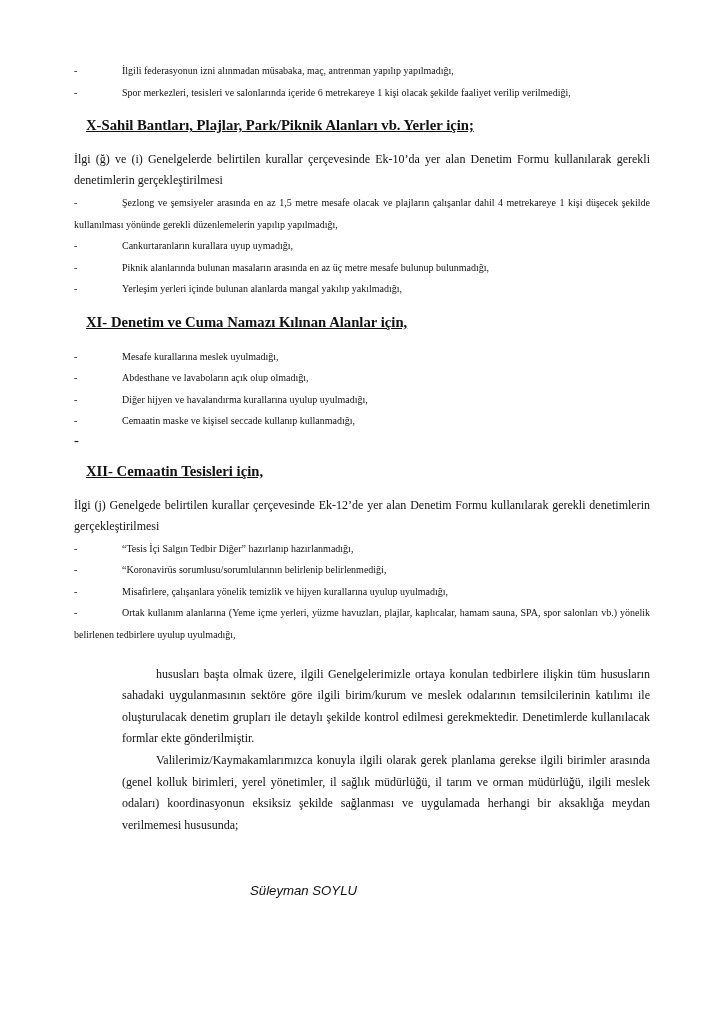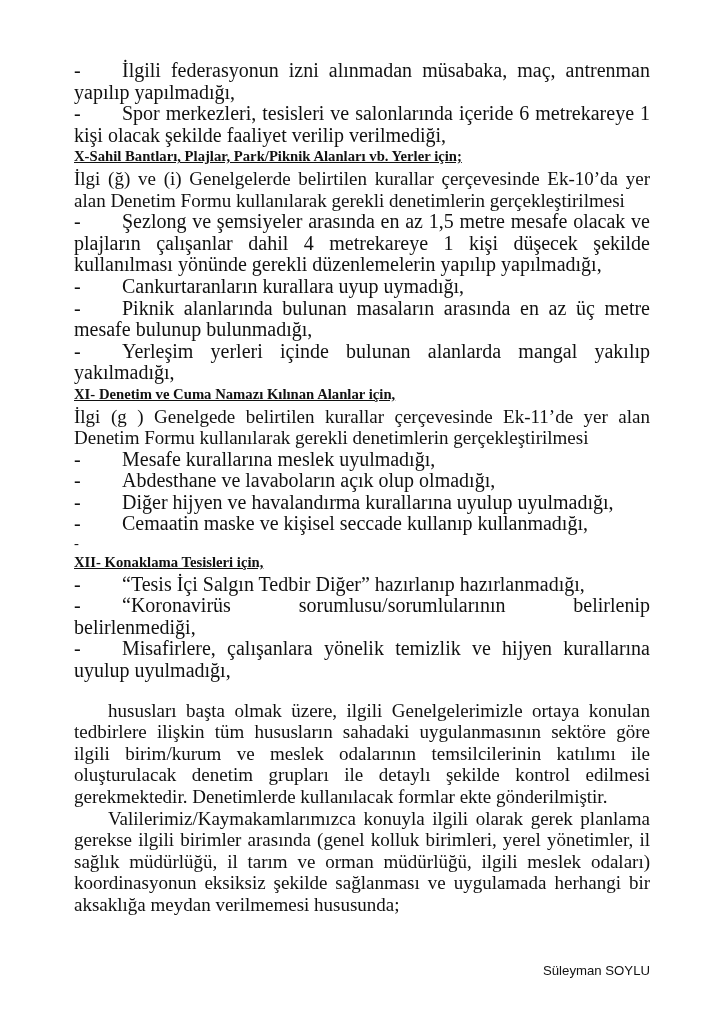--- a/index.html
+++ b/index.html
@@ -17,97 +17,100 @@
     color: #111111;
   }
   .content {
     position: absolute;
     left: 74px;
     top: 60px;
     width: 576px;
   }
   
   .para {
-    font-size: 19px;
+    font-size: 12px;
     line-height: 21.6px;
     text-align: justify;
     text-justify: inter-word;
     margin: 0;
     hyphens: none;
     font-family: Liberation Serif, serif;
   }
   .para.lead {
     text-indent: 34px;
+    margin-left: 48px;
   }
   .heading {
     font-size: 14.7px;
     line-height: 21.6px;
     font-weight: bold;
     text-decoration: underline;
-    margin: 0;
+    margin: 12px;
     white-space: pre;
     font-family: Liberation Serif, serif;
   }
   
   .bullet {
-    font-size: 20px;
+    font-size: 10px;
     line-height: 21.6px;
     text-align: justify;
     text-justify: inter-word;
     margin: 0;
   }
   .bullet .dash {
     display: inline-block;
     width: 48px;
   }
   .stray-dash {
     font-size: 14.7px;
     line-height: 17px;
     margin: 0;
     height: 17px;
   }
   .spacer-md { height: 18px; }
 
   
   .signature {
     margin-top: 46px;
-    text-align: right;
+    text-align: left;
     padding-left: 176px;
     font-family: "Liberation Sans", "DejaVu Sans", sans-serif;
     font-size: 13.2px;
     line-height: 18px;
     color: #111111;
+    font-style: italic;
   }
 </style>
 </head>
 <body>
 
 <div class="page">
   <div class="content">
 
     <div id="body-blocks">
         <p class="bullet"><span class="dash">-</span><span>İlgili federasyonun izni alınmadan müsabaka, maç, antrenman yapılıp yapılmadığı,</span></p>
         <p class="bullet"><span class="dash">-</span><span>Spor merkezleri, tesisleri ve salonlarında içeride 6 metrekareye 1 kişi olacak şekilde faaliyet verilip verilmediği,</span></p>
         <p class="heading">X-Sahil Bantları, Plajlar, Park/Piknik Alanları vb. Yerler için;</p>
         <p class="para">İlgi (ğ) ve (i) Genelgelerde belirtilen kurallar çerçevesinde Ek-10’da yer alan Denetim Formu kullanılarak gerekli denetimlerin gerçekleştirilmesi</p>
         <p class="bullet"><span class="dash">-</span><span>Şezlong ve şemsiyeler arasında en az 1,5 metre mesafe olacak ve plajların çalışanlar dahil 4 metrekareye 1 kişi düşecek şekilde kullanılması yönünde gerekli düzenlemelerin yapılıp yapılmadığı,</span></p>
         <p class="bullet"><span class="dash">-</span><span>Cankurtaranların kurallara uyup uymadığı,</span></p>
         <p class="bullet"><span class="dash">-</span><span>Piknik alanlarında bulunan masaların arasında en az üç metre mesafe bulunup bulunmadığı,</span></p>
         <p class="bullet"><span class="dash">-</span><span>Yerleşim yerleri içinde bulunan alanlarda mangal yakılıp yakılmadığı,</span></p>
         <p class="heading">XI- Denetim ve Cuma Namazı Kılınan Alanlar için,</p>
-        <p class="para">İlgi (g  ) Genelgede belirtilen kurallar çerçevesinde Ek-11’de yer alan Denetim Formu kullanılarak gerekli denetimlerin gerçekleştirilmesi</p>
         <p class="bullet"><span class="dash">-</span><span>Mesafe kurallarına meslek uyulmadığı,</span></p>
         <p class="bullet"><span class="dash">-</span><span>Abdesthane ve lavaboların açık olup olmadığı,</span></p>
         <p class="bullet"><span class="dash">-</span><span>Diğer hijyen ve havalandırma kurallarına uyulup uyulmadığı,</span></p>
         <p class="bullet"><span class="dash">-</span><span>Cemaatin maske ve kişisel seccade kullanıp kullanmadığı,</span></p>
         <p class="stray-dash">-</p>
-        <p class="heading">XII- Konaklama Tesisleri için,</p>
+        <p class="heading">XII- Cemaatin Tesisleri için,</p>
+        <p class="para">İlgi (j) Genelgede belirtilen kurallar çerçevesinde Ek-12’de yer alan Denetim Formu kullanılarak gerekli denetimlerin gerçekleştirilmesi</p>
         <p class="bullet"><span class="dash">-</span><span>“Tesis İçi Salgın Tedbir Diğer” hazırlanıp hazırlanmadığı,</span></p>
         <p class="bullet"><span class="dash">-</span><span>“Koronavirüs sorumlusu/sorumlularının belirlenip belirlenmediği,</span></p>
         <p class="bullet"><span class="dash">-</span><span>Misafirlere, çalışanlara yönelik temizlik ve hijyen kurallarına uyulup uyulmadığı,</span></p>
+        <p class="bullet"><span class="dash">-</span><span>Ortak kullanım alanlarına (Yeme içme yerleri, yüzme havuzları, plajlar, kaplıcalar, hamam sauna, SPA, spor salonları vb.) yönelik belirlenen tedbirlere uyulup uyulmadığı,</span></p>
         <div class="spacer-md"></div>
         <p class="para lead">hususları başta olmak üzere, ilgili Genelgelerimizle ortaya konulan tedbirlere ilişkin tüm hususların sahadaki uygulanmasının sektöre göre ilgili birim/kurum ve meslek odalarının temsilcilerinin katılımı ile oluşturulacak denetim grupları ile detaylı şekilde kontrol edilmesi gerekmektedir. Denetimlerde kullanılacak formlar ekte gönderilmiştir.</p>
         <p class="para lead">Valilerimiz/Kaymakamlarımızca konuyla ilgili olarak gerek planlama gerekse ilgili birimler arasında (genel kolluk birimleri, yerel yönetimler, il sağlık müdürlüğü, il tarım ve orman müdürlüğü, ilgili meslek odaları) koordinasyonun eksiksiz şekilde sağlanması ve uygulamada herhangi bir aksaklığa meydan verilmemesi hususunda;</p>
       </div>
 
     <div class="signature">
       <span>Süleyman SOYLU</span>
     </div>
 
   </div>

